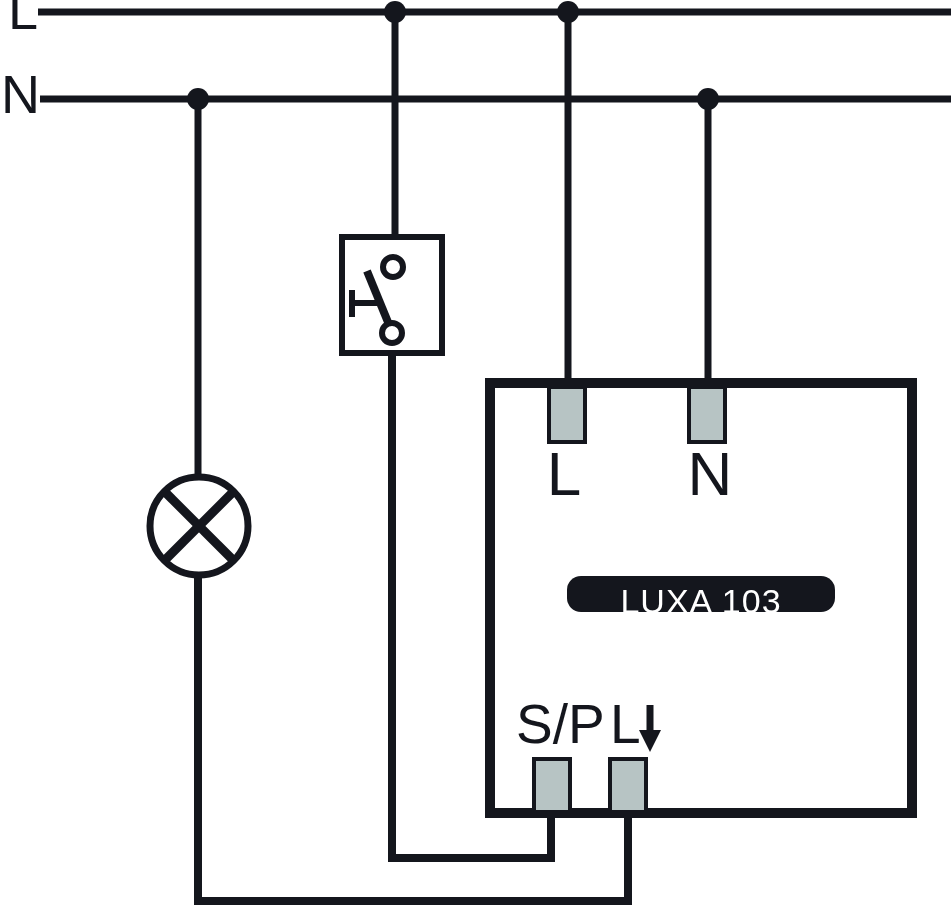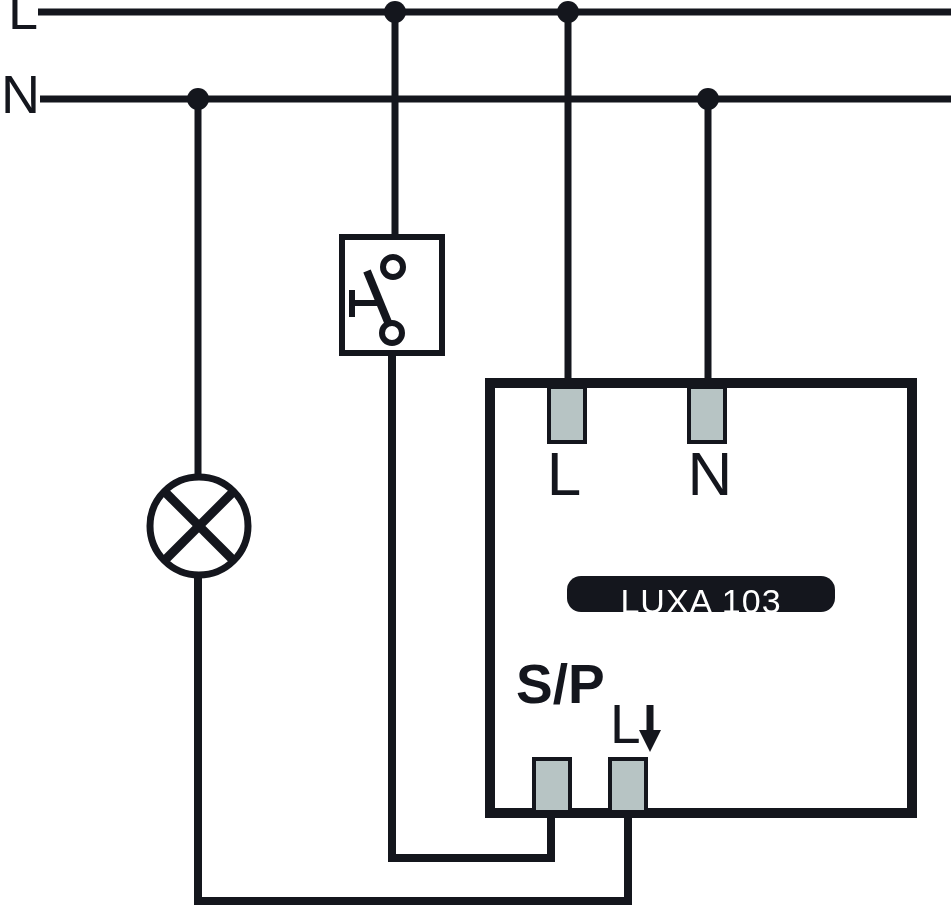--- a/index.html
+++ b/index.html
@@ -87,20 +87,20 @@
   </svg>
 
   <div class="lbl rail-lbl" style="left:8px;top:-17px;">L</div>
   <div class="lbl rail-lbl" style="left:1px;top:67px;">N</div>
 
   <div class="lbl term-lbl" style="left:540px;top:443px;width:48px;">L</div>
   <div class="lbl term-lbl" style="left:686px;top:443px;width:48px;">N</div>
 
   <div class="device-name">LUXA 103</div>
 
-  <div class="lbl bot-lbl" style="left:516px;top:657px;font-weight:bold;">S/P</div>
+  <div class="lbl bot-lbl" style="left:516px;top:697px;">S/P</div>
   <div class="lbl bot-lbl" style="left:610px;top:697px;">L</div>
   <svg style="position:absolute;left:638px;top:705px;" width="24" height="47" viewBox="0 0 24 47">
     <rect class="arrow" x="8.5" y="0" width="7" height="28"></rect>
     <polygon class="arrow" points="1,25 23,25 12,47"></polygon>
   </svg>
 
 </div>
 
 </body></html>

